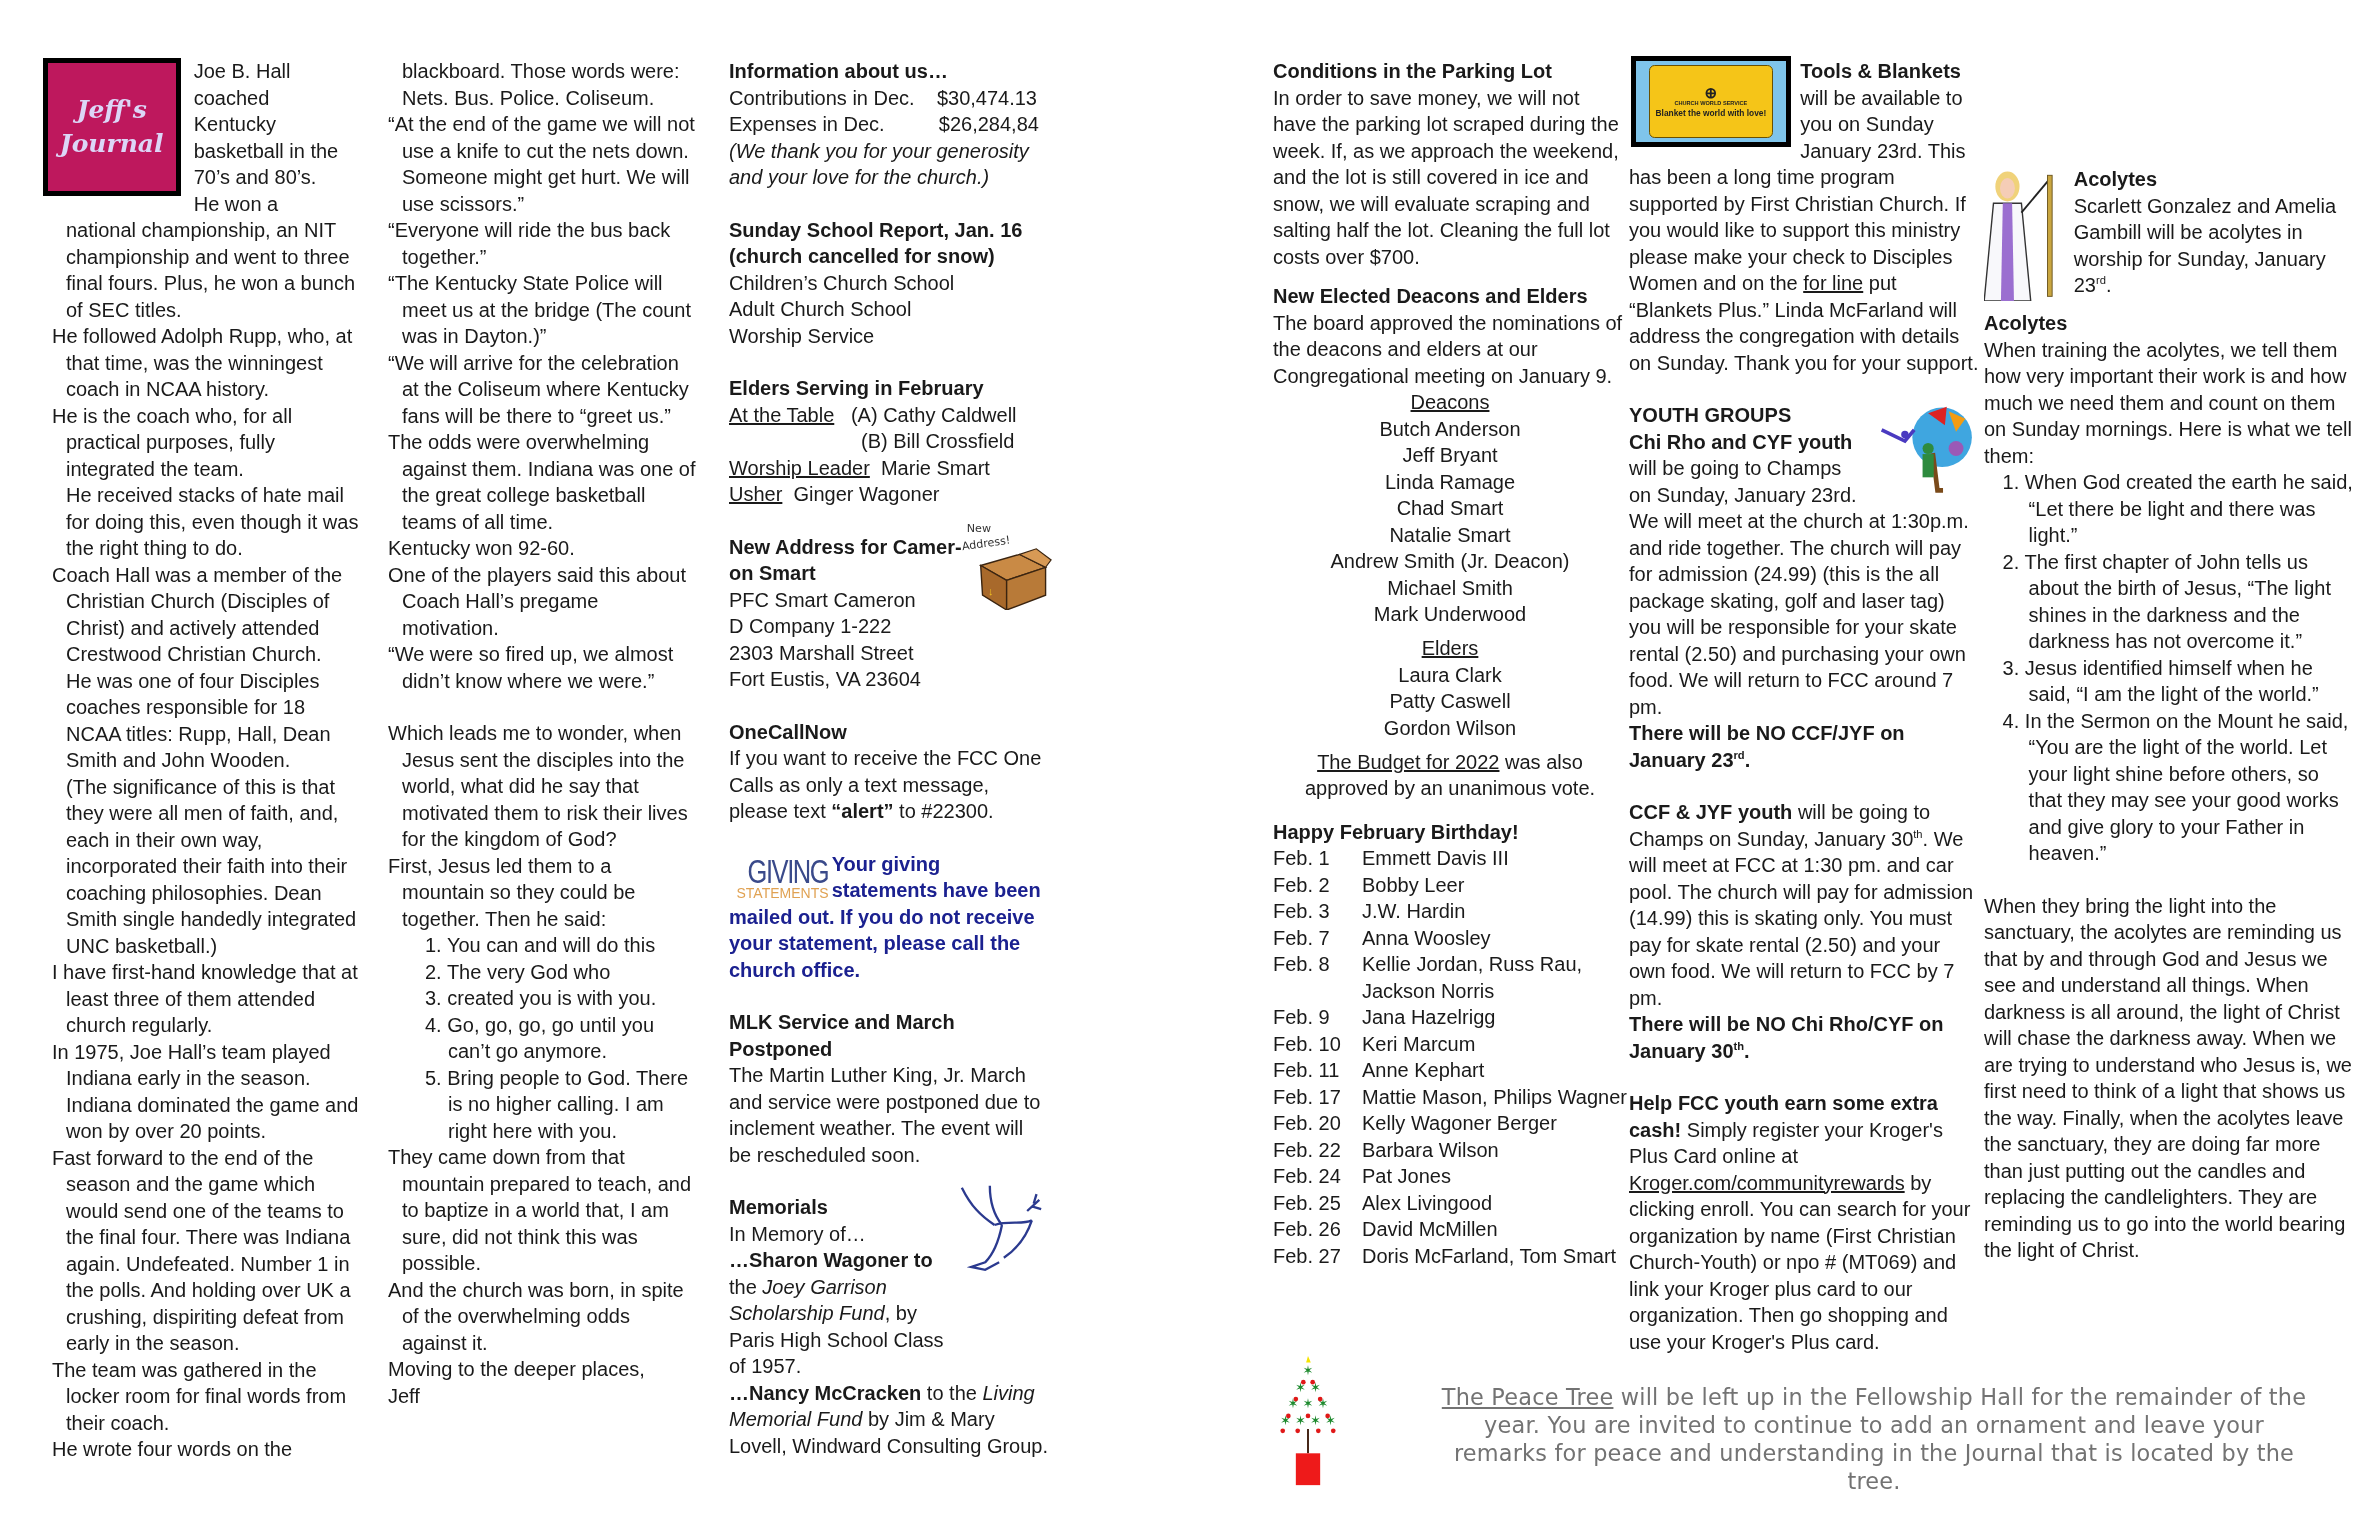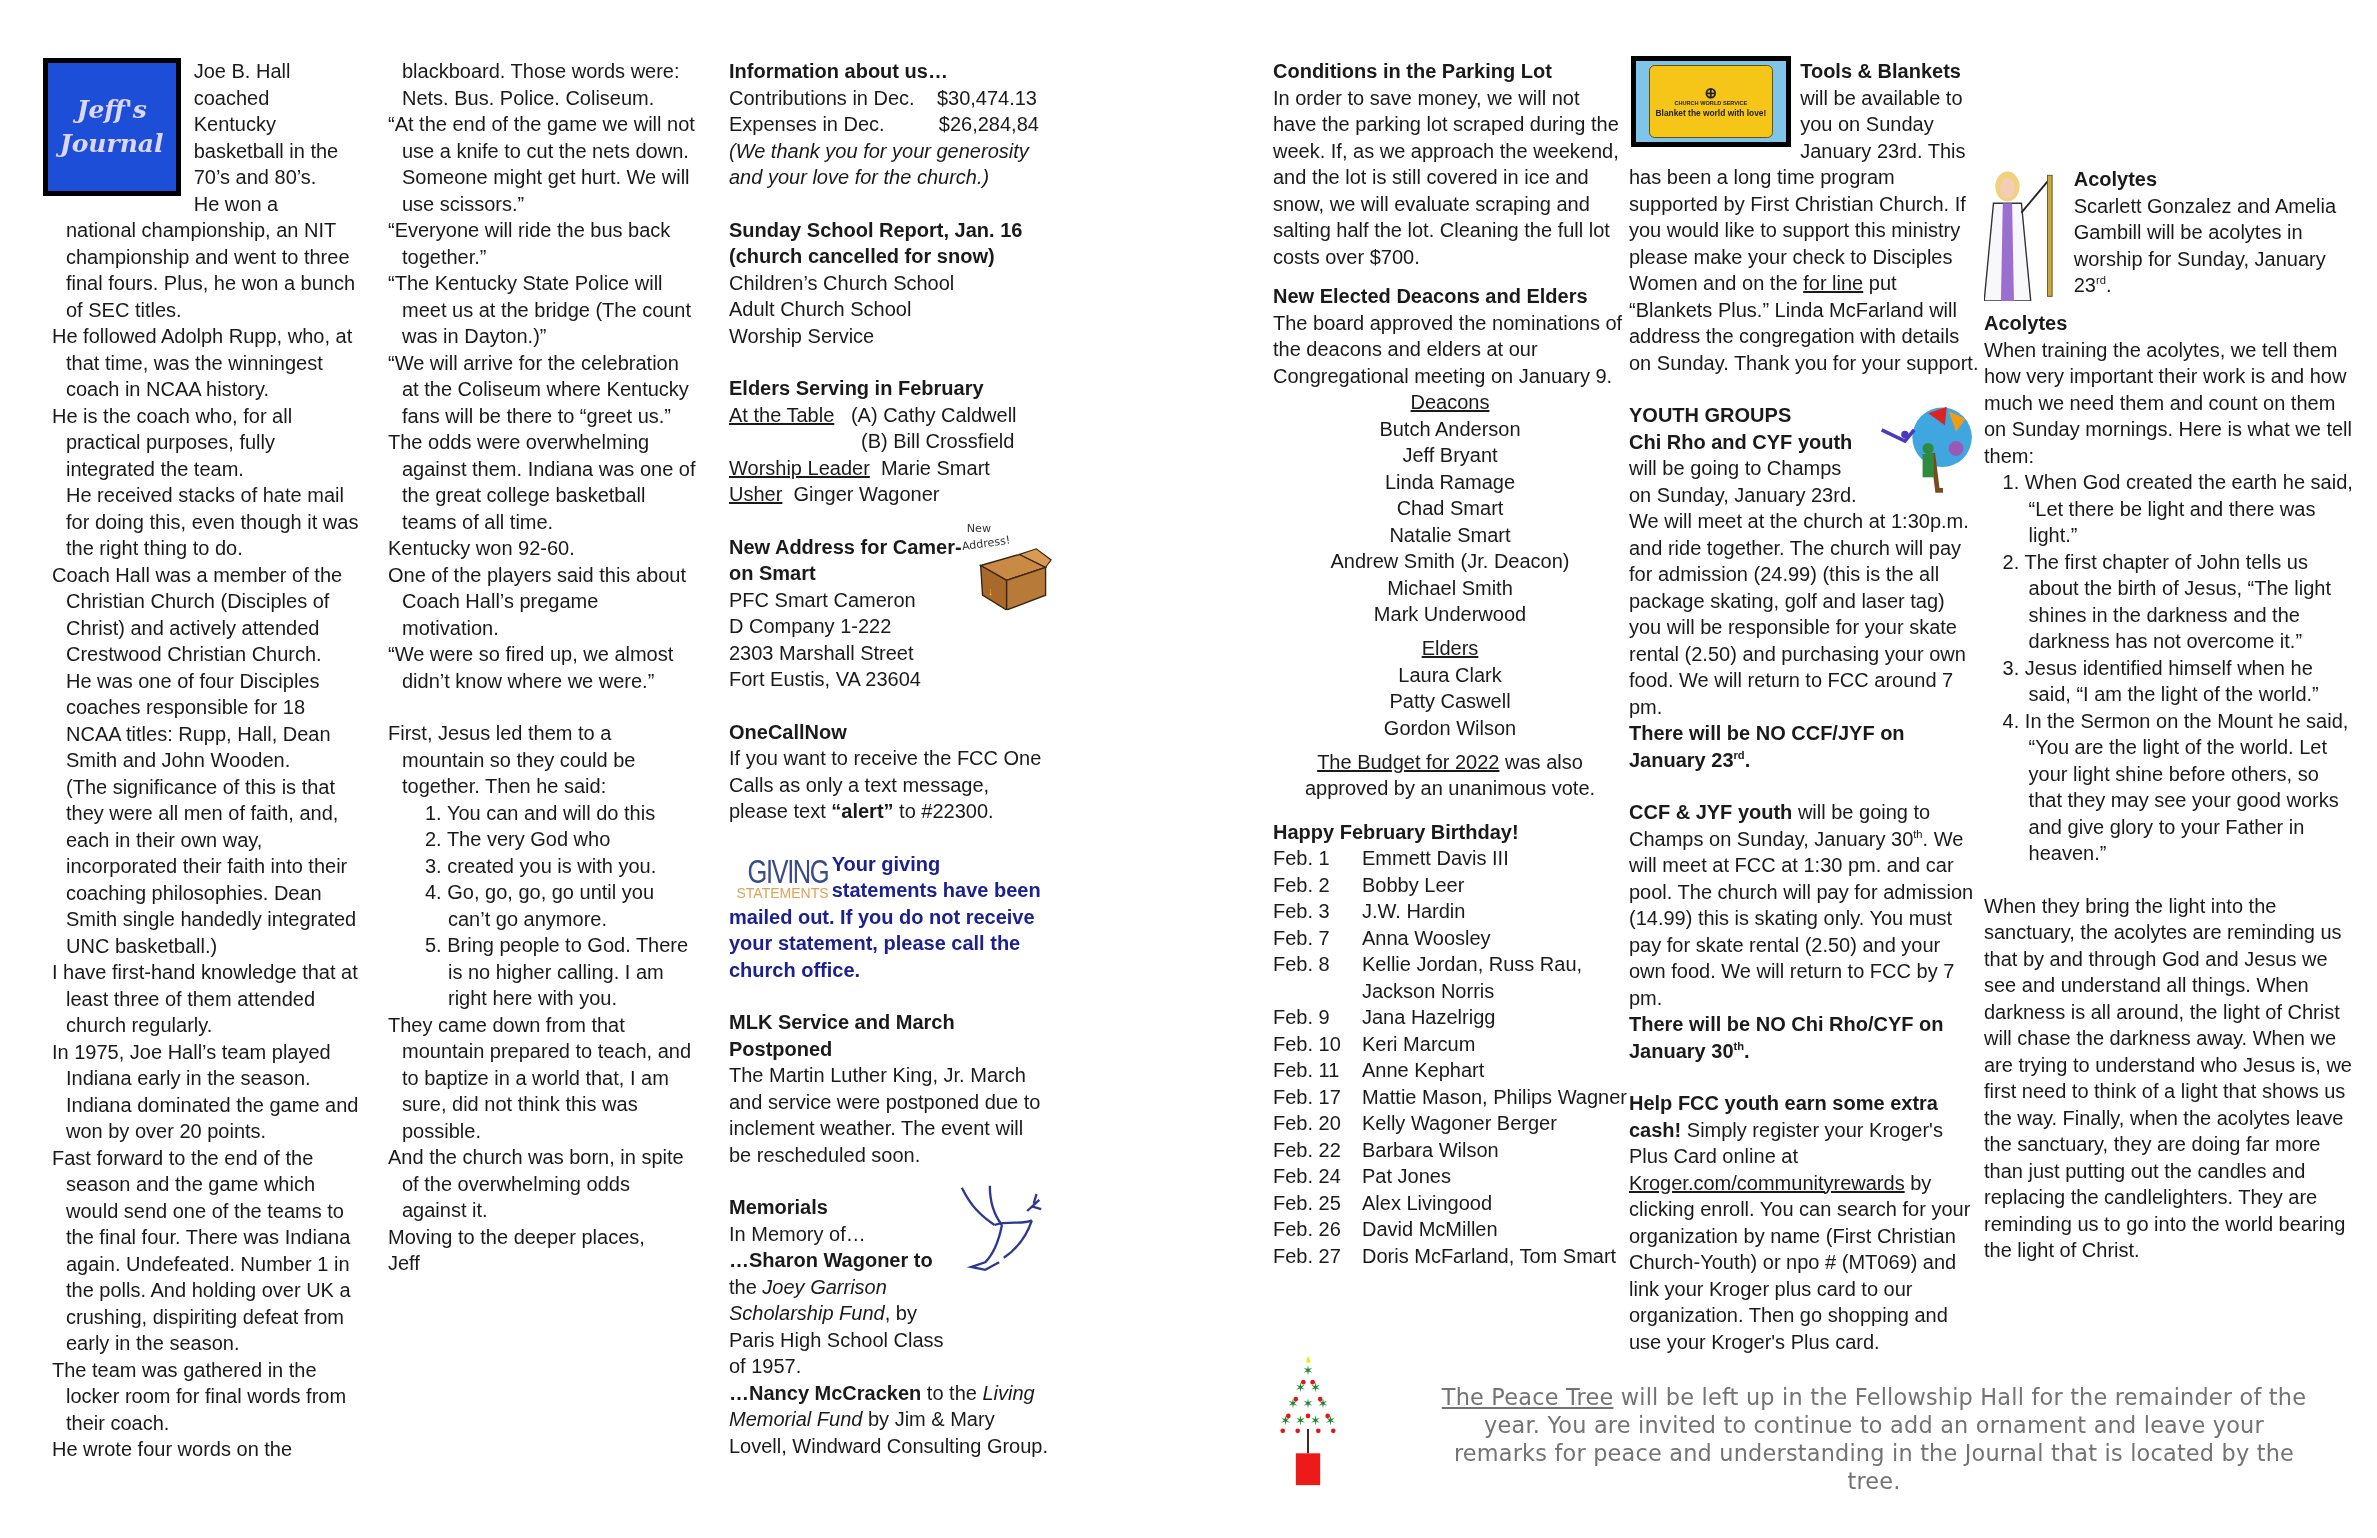--- a/index.html
+++ b/index.html
@@ -8,21 +8,21 @@
   .col { position:absolute; top:58px; }
   p, div { margin:0; }
   .b { font-weight:bold; }
   .i { font-style:italic; }
   .u { text-decoration:underline; }
   .hang { padding-left:14px; text-indent:-14px; }
   .gap { height:26px; }
   .center { text-align:center; }
   
   #c1 { left:52px; width:308px; }
-  .logo { float:left; width:138px; height:138px; background:#1d4ed8; border:5.6px solid #000; margin:0 13px 3.7px -9.3px;
+  .logo { float:left; width:138px; height:138px; background:#be185d; border:5.6px solid #000; margin:0 13px 3.7px -9.3px;
           display:flex; flex-direction:column; align-items:center; justify-content:center; box-sizing:border-box;}
   .logo span { font-family:"DejaVu Serif", serif; font-style:italic; font-weight:bold; color:#dcd6f7; font-size:25px; line-height:34px; }
   .c1-intro { padding-left:5.6px; }
   .c1-indent { padding-left:14px; }
   
   #c2 { left:388px; width:308px; }
   .numlist { list-style:none; margin:0; padding:0 0 0 37px; }
   .numlist li { padding-left:23px; text-indent:-23px; }
   
   #c3 { left:729px; width:322px; }
@@ -90,20 +90,21 @@
   <p class="c1-indent">blackboard.  Those words were: Nets. Bus. Police. Coliseum.</p>
   <p class="hang">“At the end of the game we will not use a knife to cut the nets down.  Someone might get hurt. We will use scissors.”</p>
   <p class="hang">“Everyone will ride the bus back together.”</p>
   <p class="hang">“The Kentucky State Police will meet us at the bridge (The count was in Dayton.)”</p>
   <p class="hang">“We will arrive for the celebration at the Coliseum where Kentucky fans will be there to “greet us.”</p>
   <p class="hang">The odds were overwhelming against them. Indiana was one of the great college basketball teams of all time.</p>
   <p class="hang">Kentucky won 92-60.</p>
   <p class="hang">One of the players said this about Coach Hall’s pregame motivation.</p>
   <p class="hang">“We were so fired up, we almost didn’t know where we were.”</p>
   <div class="gap"></div>
+  <p class="hang">Which leads me to wonder, when Jesus sent the disciples into the world, what did he say that motivated them to risk their lives for the kingdom of God?</p>
   <p class="hang">First, Jesus led them to a mountain so they could be together. Then he said:</p>
   <ul class="numlist">
     <li>1.  You can and will do this</li>
     <li>2.  The very God who</li>
     <li>3.  created you is with you.</li>
     <li>4.  Go, go, go, go until you can’t go anymore.</li>
     <li>5.  Bring people to God. There is no higher calling. I am right here with you.</li>
   </ul>
   <p class="hang">They came down from that mountain prepared to teach, and to baptize in a world that, I am sure, did not think this was possible.</p>
   <p class="hang">And the church was born, in spite of the overwhelming odds against it.</p>

